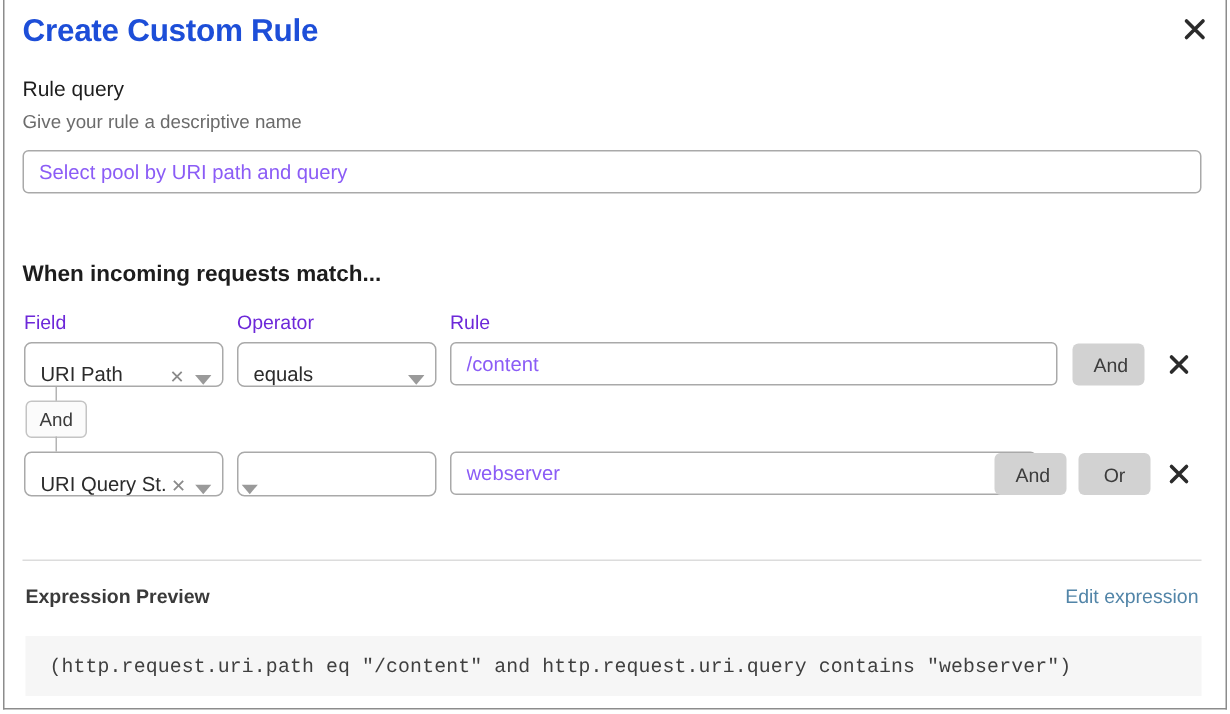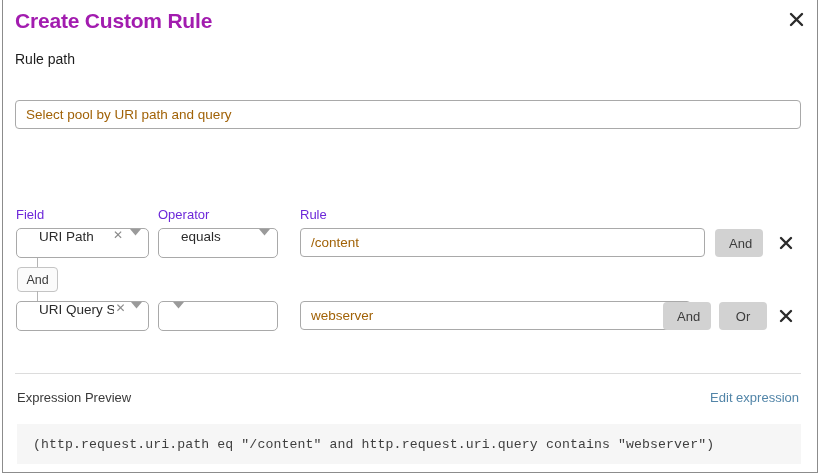--- a/index.html
+++ b/index.html
@@ -26,21 +26,21 @@
     border-top: none;
   }
 
   
   .dlg-title {
     position: absolute;
     left: 12px; top: 9px;
     font-size: 21px;
     font-weight: bold;
     letter-spacing: -0.2px;
-    color: #a21caf;
+    color: #1d4ed8;
   }
   .close-btn {
     position: absolute;
     right: 8px; top: 6px;
     width: 26px; height: 26px;
     display: flex; align-items: center; justify-content: center;
     cursor: pointer;
     background: transparent;
     border: none;
     padding: 0;
@@ -62,21 +62,21 @@
     color: #6b6b6b;
   }
   .text-input {
     position: absolute;
     height: 29px;
     border: 1px solid #a9a9a9;
     border-radius: 4px;
     background: #fff;
     font-family: "Liberation Sans", sans-serif;
     font-size: 13.5px;
-    color: #a16207;
+    color: #8b5cf6;
     padding: 0 10px;
     outline: none;
   }
   #rule-name-input { left: 12px; top: 100px; width: 786px; }
 
   
   #match-heading {
     position: absolute;
     left: 12px; top: 174px;
     font-size: 15px;
@@ -100,24 +100,23 @@
   #row-1 { top: 228px; }
   #row-2 { top: 301px; }
 
   .select-box {
     position: absolute;
     height: 30px;
     border: 1px solid #a9a9a9;
     border-radius: 5px;
     background: #fff;
     display: flex;
-    align-items: flex-start;
+    align-items: flex-end;
     cursor: pointer;
     user-select: none;
-    padding-left: 12px;
   }
   .select-box .sel-text {
     font-size: 13.5px;
     color: #2b2b2b;
     white-space: nowrap;
     overflow: hidden;
     padding-left: 10px;
     flex: 1 1 auto;
   }
   .clear-x {
@@ -128,21 +127,21 @@
     cursor: pointer;
   }
   .caret {
     width: 20px;
     display: flex; align-items: center; justify-content: center;
     padding-right: 6px;
   }
   .caret svg { display: block; }
 
   .field-select    { left: 13px;  width: 133px; }
-  .operator-select { left: 155px; width: 120px; gap: 34px; }
+  .operator-select { left: 155px; width: 133px; gap: 34px; }
 
   .value-input-1 { left: 297px; width: 405px; top: 0; }
   .value-input-2 { left: 297px; width: 391px; top: 0; }
 
   .pill-btn {
     position: absolute;
     height: 28px;
     top: 1px;
     border: none;
     border-radius: 4px;
@@ -199,20 +198,21 @@
     width: 786px; height: 1px;
     background: #dcdcdc;
   }
 
   
   #expr-label {
     position: absolute;
     left: 14px; top: 390px;
     font-size: 13px;
     color: #3a3a3a;
+    font-weight: bold;
   }
   #edit-expression {
     position: absolute;
     right: 18px; top: 390px;
     font-size: 13px;
     color: #5285a8;
     text-decoration: none;
     cursor: pointer;
     text-align: center;
   }
@@ -238,23 +238,25 @@
 
 <div class="dialog">
 
   <div class="dlg-title">Create Custom Rule</div>
   <button class="close-btn" aria-label="Close">
     <svg width="15" height="15" viewBox="0 0 15 15">
       <path d="M2 2 L13 13 M13 2 L2 13" stroke="#2b2b2b" stroke-width="2.4" stroke-linecap="round"></path>
     </svg>
   </button>
 
-  <div class="label-strong" id="rule-name-label">Rule path</div>
+  <div class="label-strong" id="rule-name-label">Rule query</div>
+  <div class="sub-label">Give your rule a descriptive name</div>
   <input class="text-input" id="rule-name-input" type="text" value="Select pool by URI path and query" style="">
 
+  <div id="match-heading">When incoming requests match...</div>
 
   <div class="col-head" id="head-field">Field</div>
   <div class="col-head" id="head-operator">Operator</div>
   <div class="col-head" id="head-value">Rule</div>
 
   <div class="row" id="row-1">
     <div class="select-box field-select">
       <span class="sel-text">URI Path</span>
       <span class="clear-x">✕</span>
       <span class="caret">

